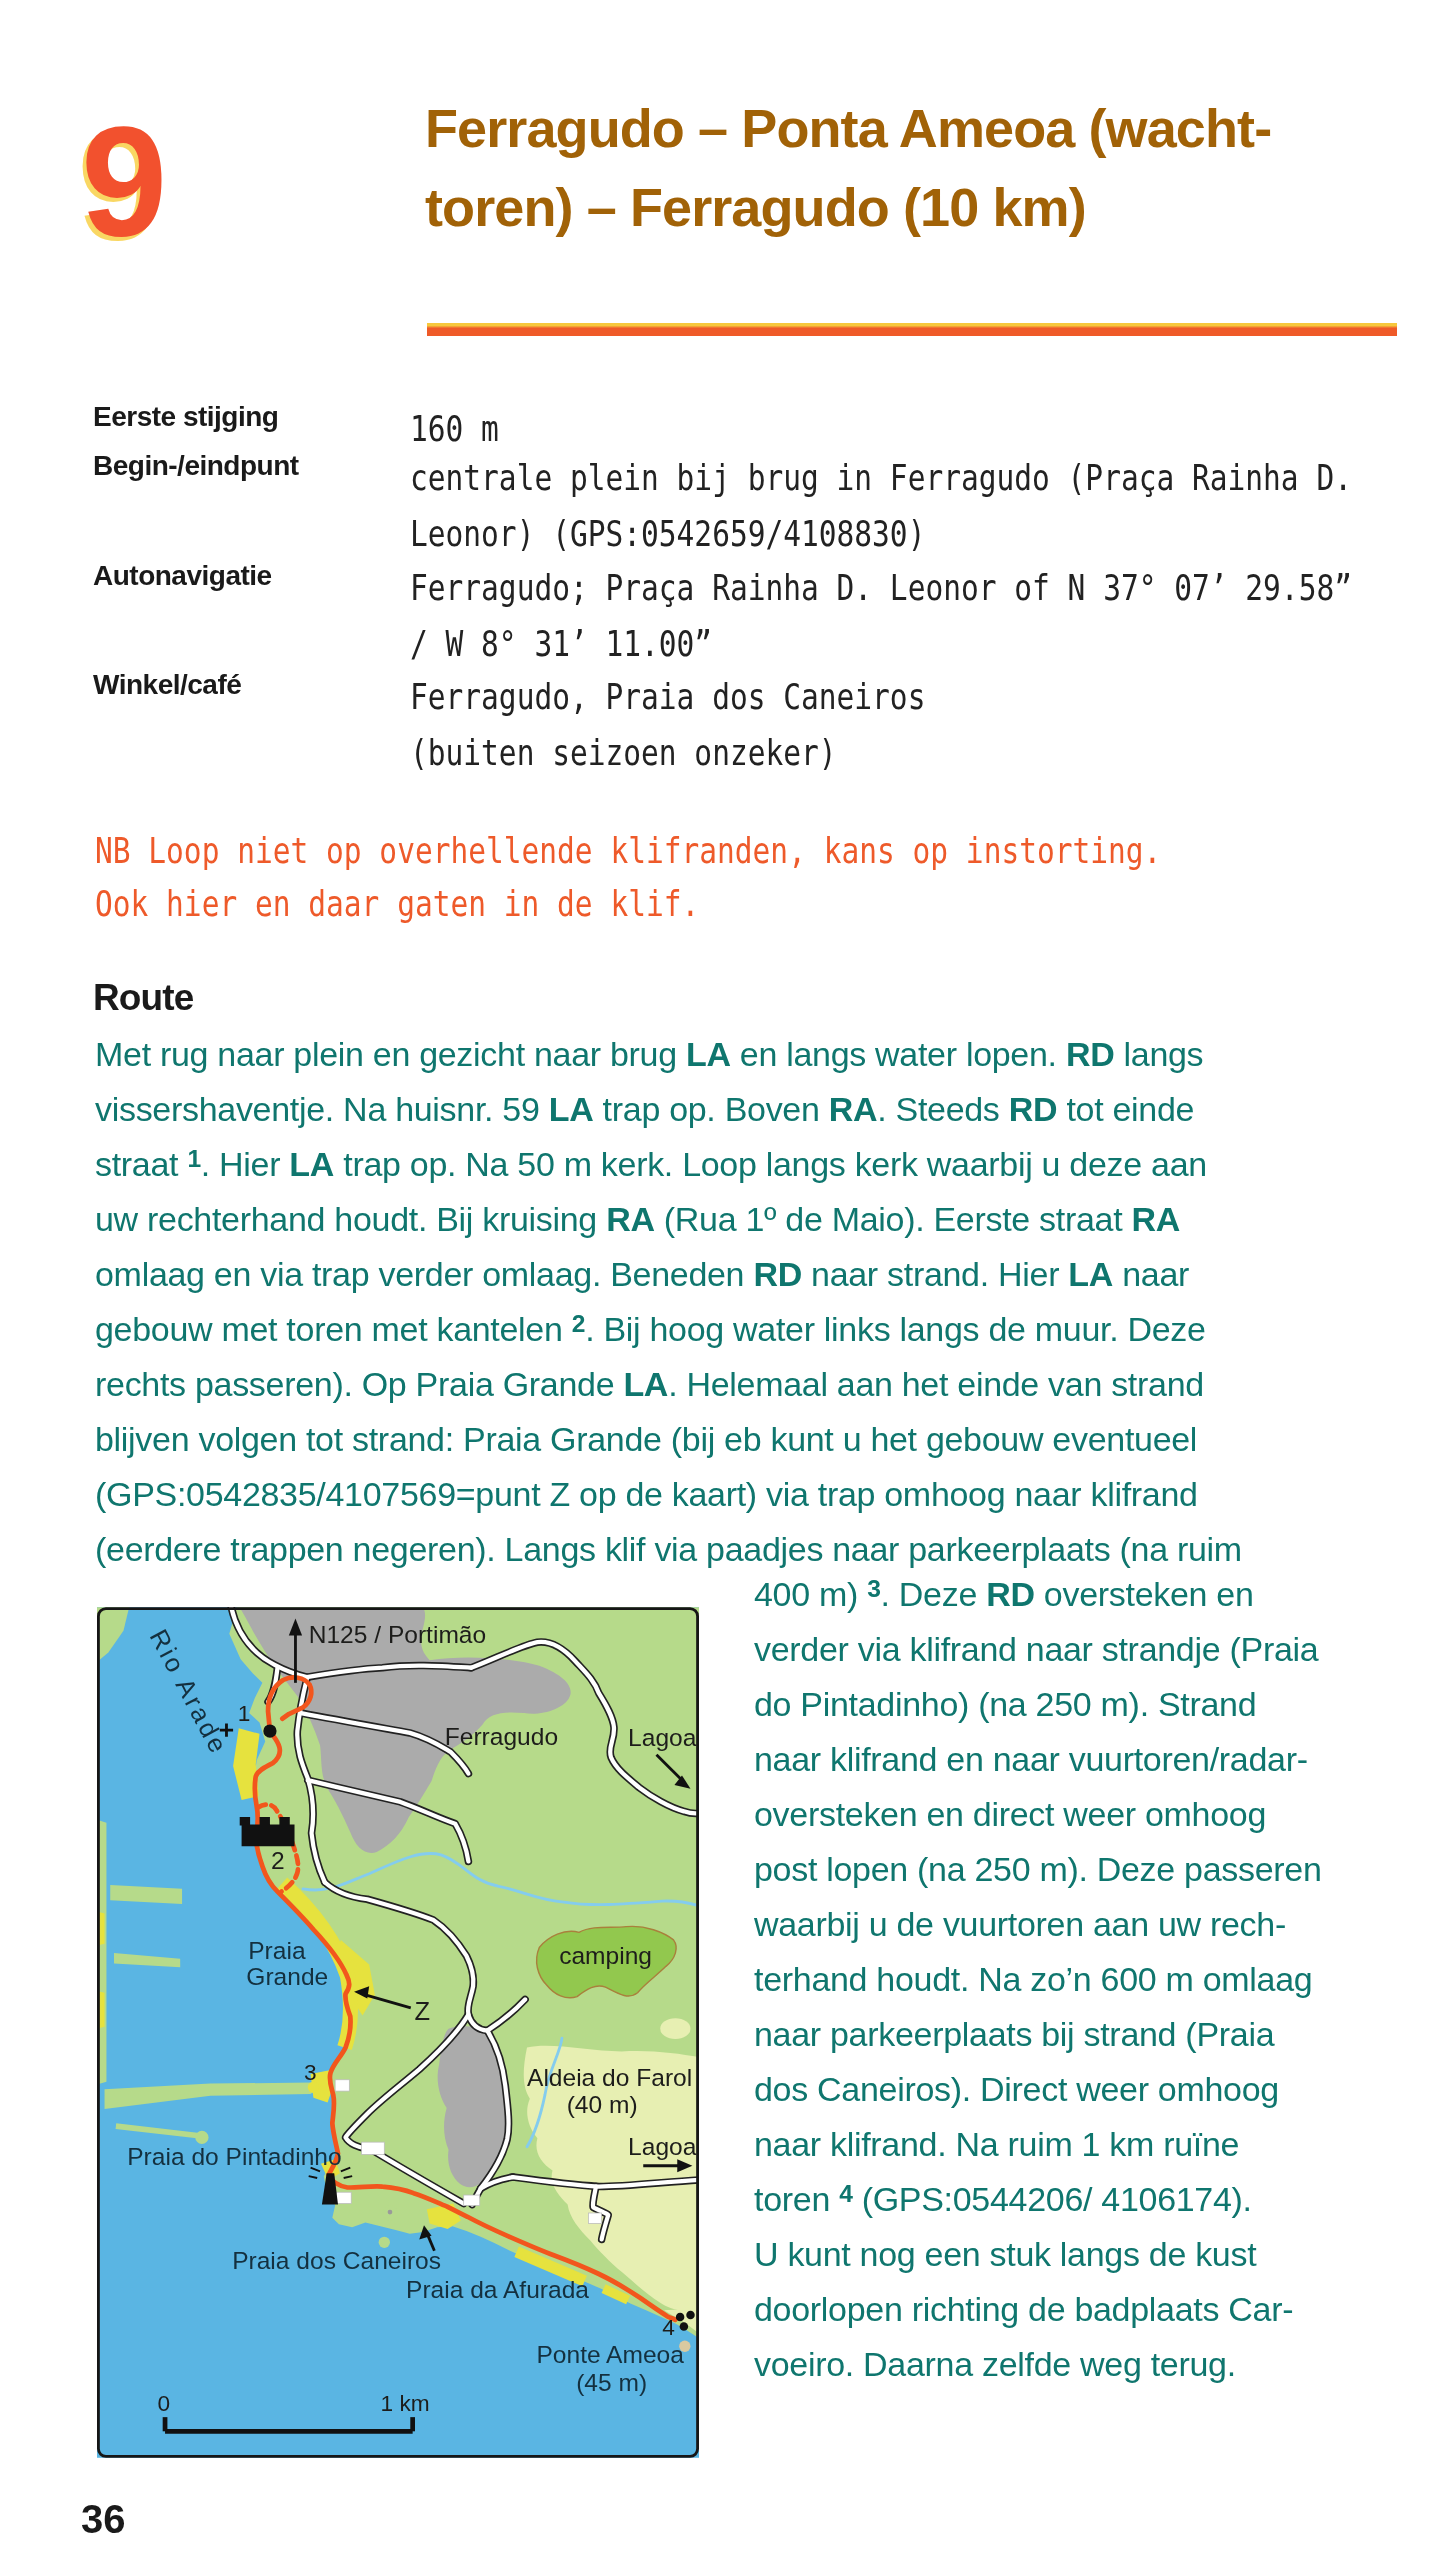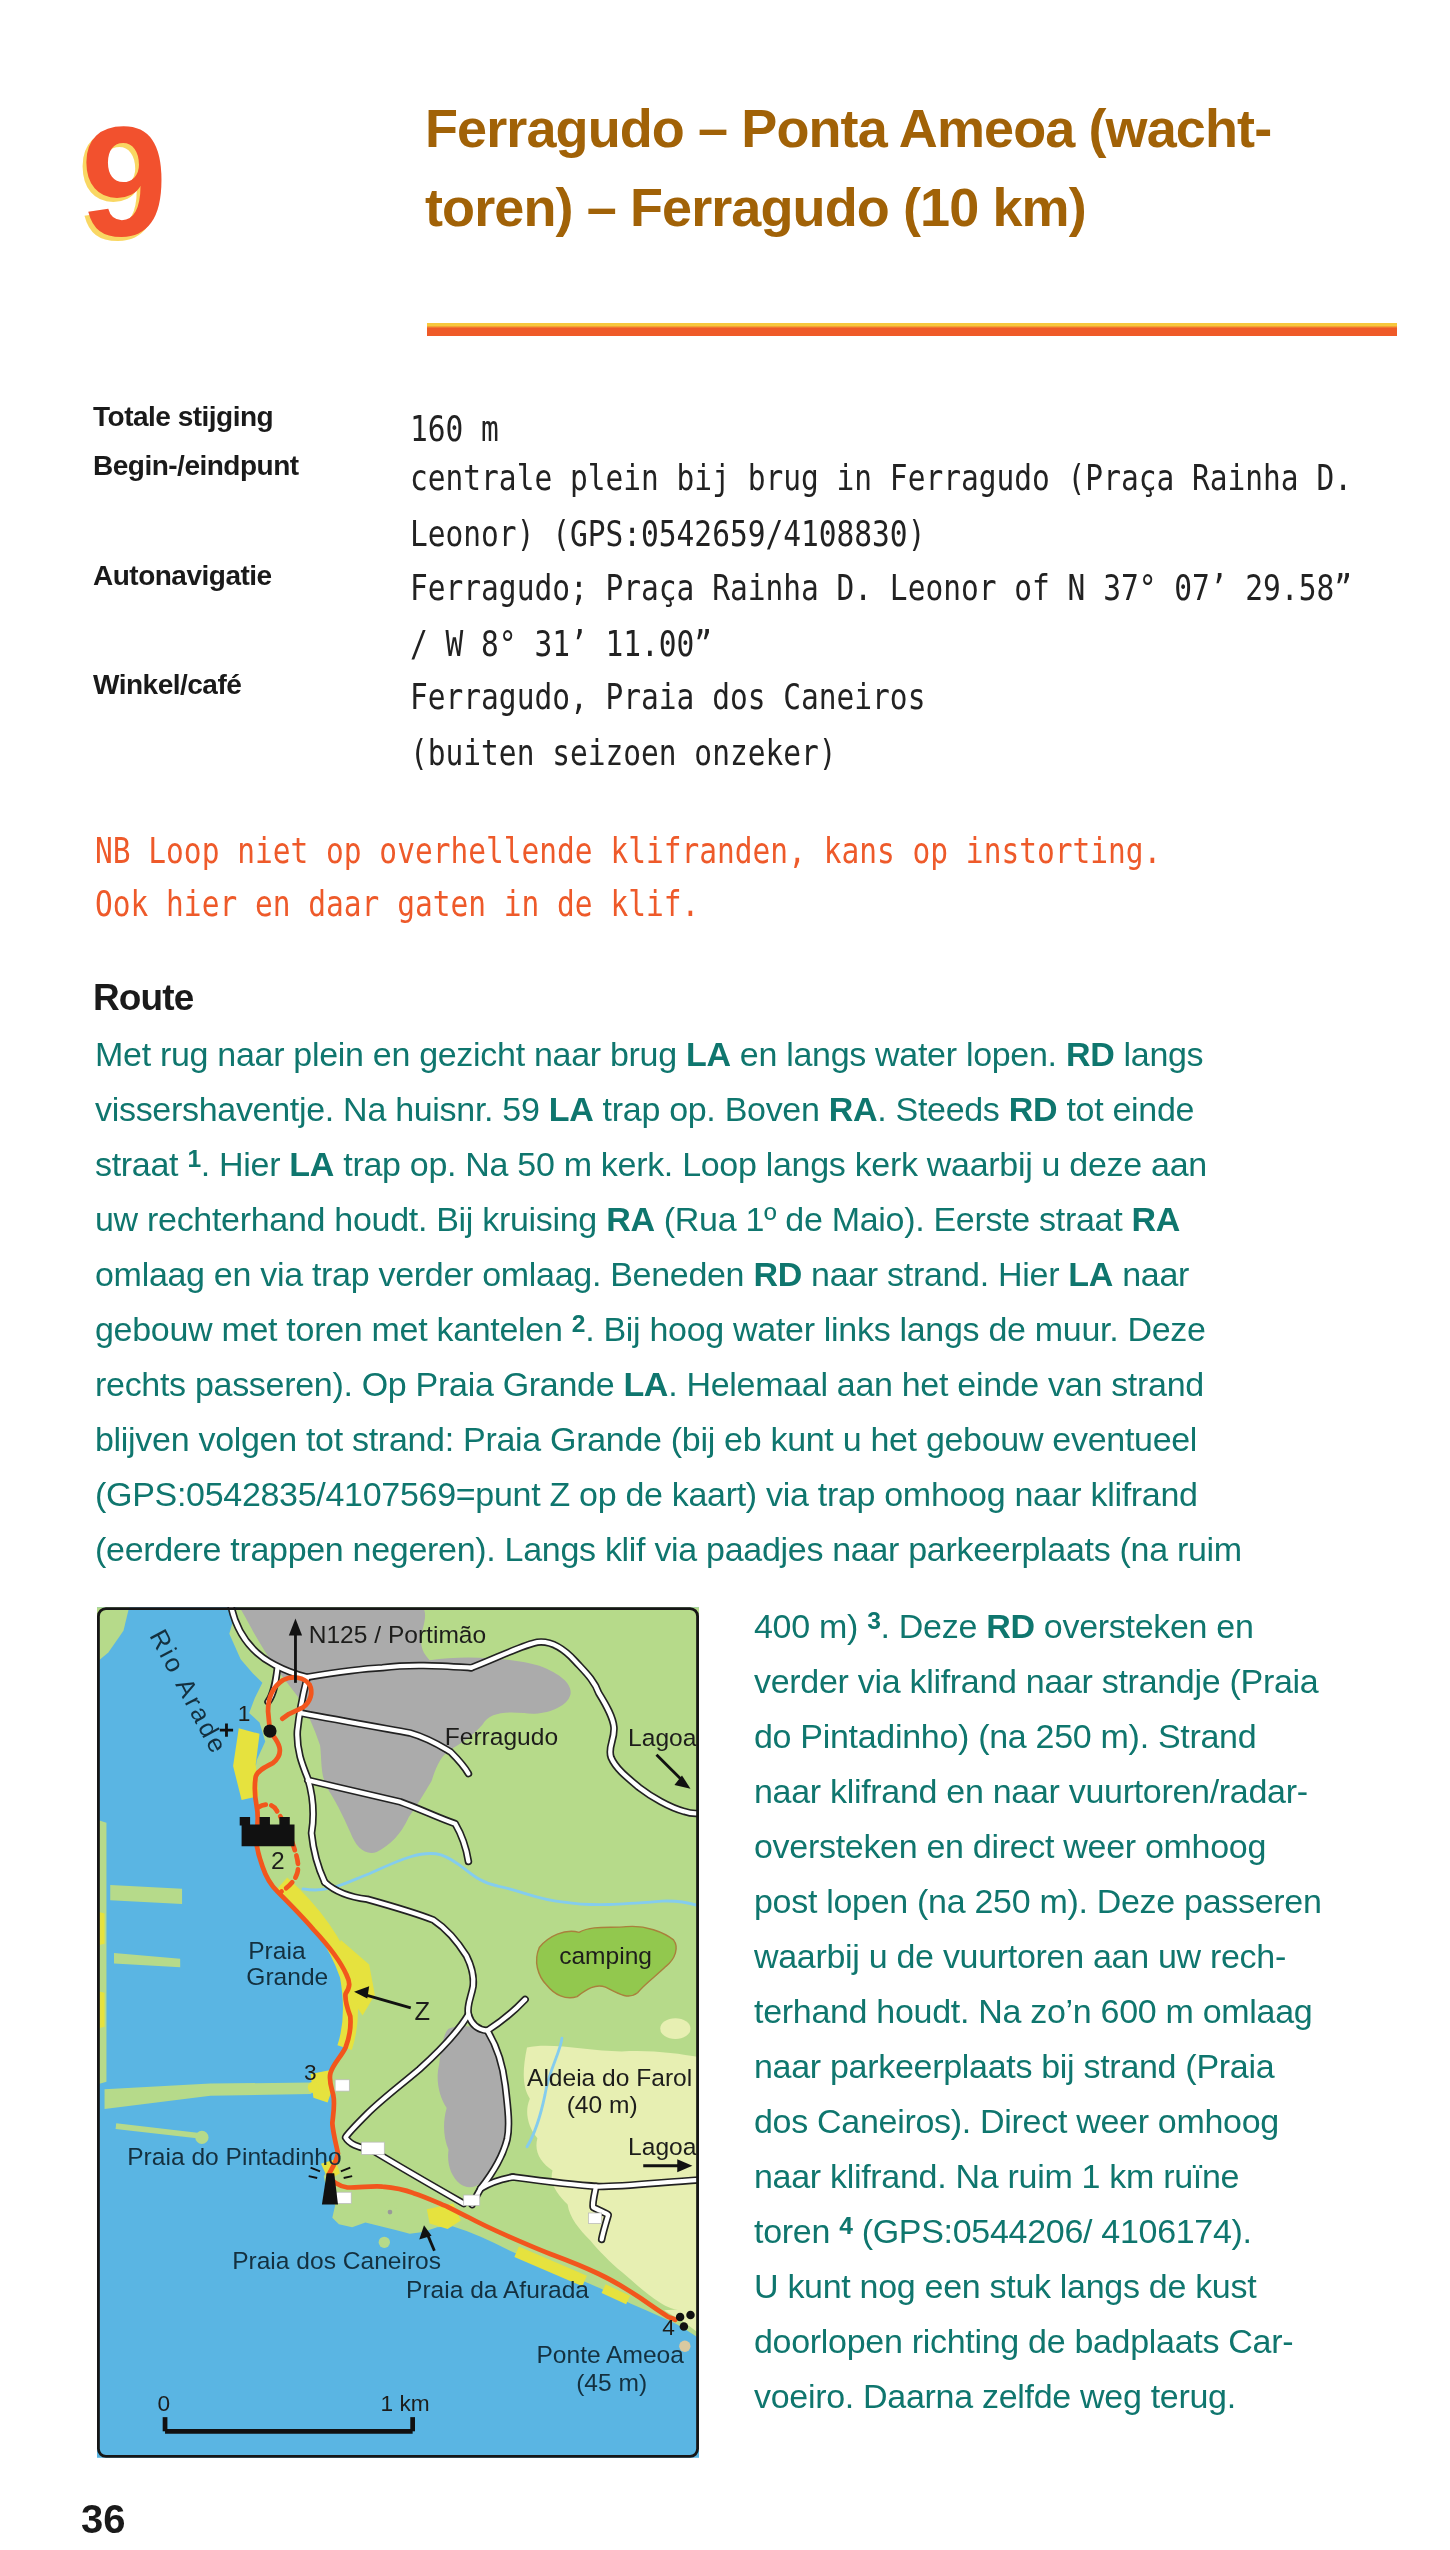--- a/index.html
+++ b/index.html
@@ -19,21 +19,21 @@
              transform:scaleX(.82);transform-origin:0 50%;white-space:pre;color:#222;}
   .info-value{left:410px;}
   
   #warning{left:95px;top:824px;color:#ee5a2a;}
   #warning .mono-line{color:#ee5a2a;line-height:53px;}
   
   #route-heading{left:93px;top:977px;font-size:37px;font-weight:bold;letter-spacing:-0.9px;text-align:right;}
   .para{font-size:34px;letter-spacing:-0.3px;color:#0f766e;}
   .para .tline{white-space:pre;}
   #para-left{left:95px;top:1027px;line-height:55px;width:1323px;}
-  #para-right{left:754px;top:1567px;line-height:55px;width:662px;margin-top:32px;}
+  #para-right{left:754px;top:1567px;line-height:55px;width:662px;}
   .para b{font-weight:bold;}
   .para sup{font-weight:bold;font-size:24.6px;position:relative;top:3.8px;vertical-align:super;line-height:0;}
   
   #map-wrap{left:97px;top:1607px;width:602px;height:851px;}
   .map-label{font-family:"Liberation Sans",sans-serif;fill:#1d1d1b;}
   .map-label.water{fill:#14303f;}
   
   #page-num{left:81px;top:2497px;font-size:40px;font-weight:bold;}
 </style>
 </head>
@@ -42,21 +42,21 @@
 <div class="abs" id="route-num">9</div>
 
 <div class="abs" id="page-title">
   <div>Ferragudo – Ponta Ameoa (wacht-</div>
   <div>toren) – Ferragudo (10 km)</div>
 </div>
 
 <div class="abs" id="title-rule"></div>
 
 <div id="info-table">
-    <div class="abs info-label" style="top: 401px;">Totale stijging</div>
+    <div class="abs info-label" style="top: 401px;">Eerste stijging</div>
     <div class="abs info-value" style="top: 401px;">
       <div class="mono-line">160 m</div>
     </div>
     <div class="abs info-label" style="top: 450px;">Begin-/eindpunt</div>
     <div class="abs info-value" style="top: 450px;">
       <div class="mono-line">centrale plein bij brug in Ferragudo (Praça Rainha D.</div>
       <div class="mono-line">Leonor) (GPS:0542659/4108830)</div>
     </div>
     <div class="abs info-label" style="top: 560px;">Autonavigatie</div>
     <div class="abs info-value" style="top: 560px;">

